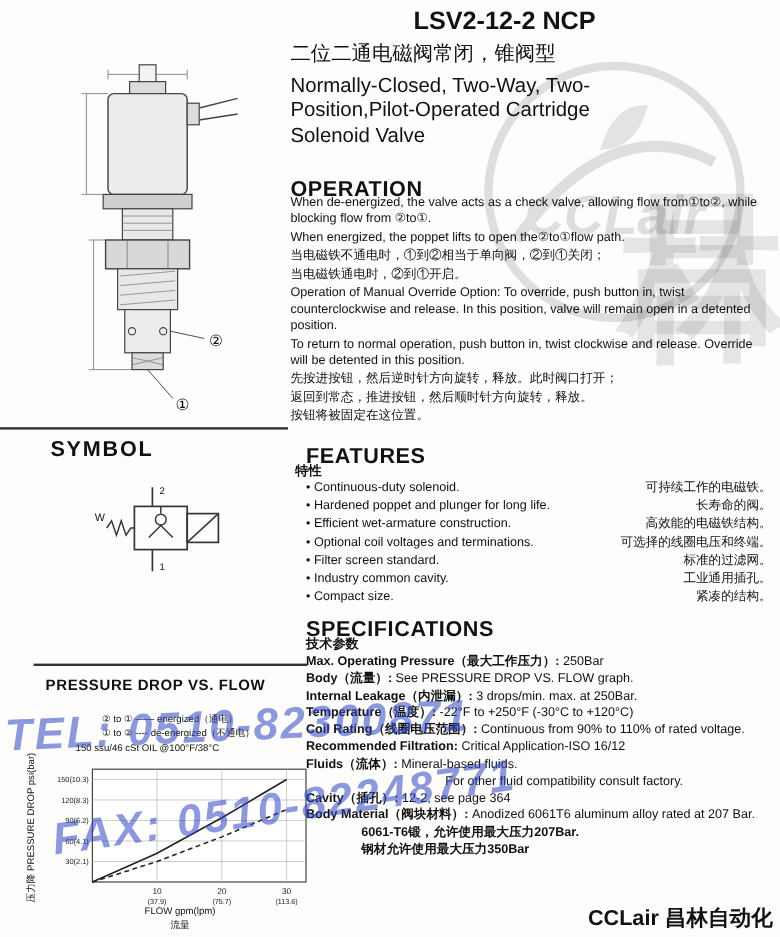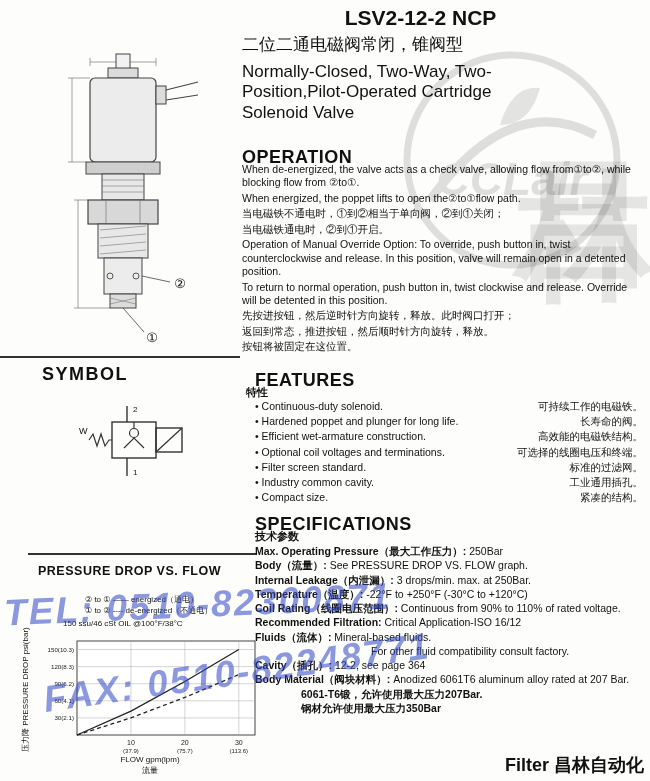--- a/index.html
+++ b/index.html
@@ -240,13 +240,13 @@
       <polyline points="42,100 95.93939393939394,82.9090909090909 149.87878787878788,62.4 203.8181818181818,39.61212121212121" fill="none" stroke="#222" stroke-width="1.3" stroke-dasharray="4 3"></polyline>
     </svg>
   <div class="chart-xlabel">FLOW gpm(lpm)</div>
   <div class="chart-xlabel-cn">流量</div>
 </div>
 <div class="chart-ylabel">压力降 PRESSURE DROP psi(bar)</div>
 
 <div class="wm-blue wm-tel">TEL: 0510-82300871</div>
 <div class="wm-blue wm-fax">FAX: 0510-82248771</div>
 
-<div class="footer-brand">Filter 昌林自动化</div>
+<div class="footer-brand">CCLair 昌林自动化</div>
 
 </body></html>

